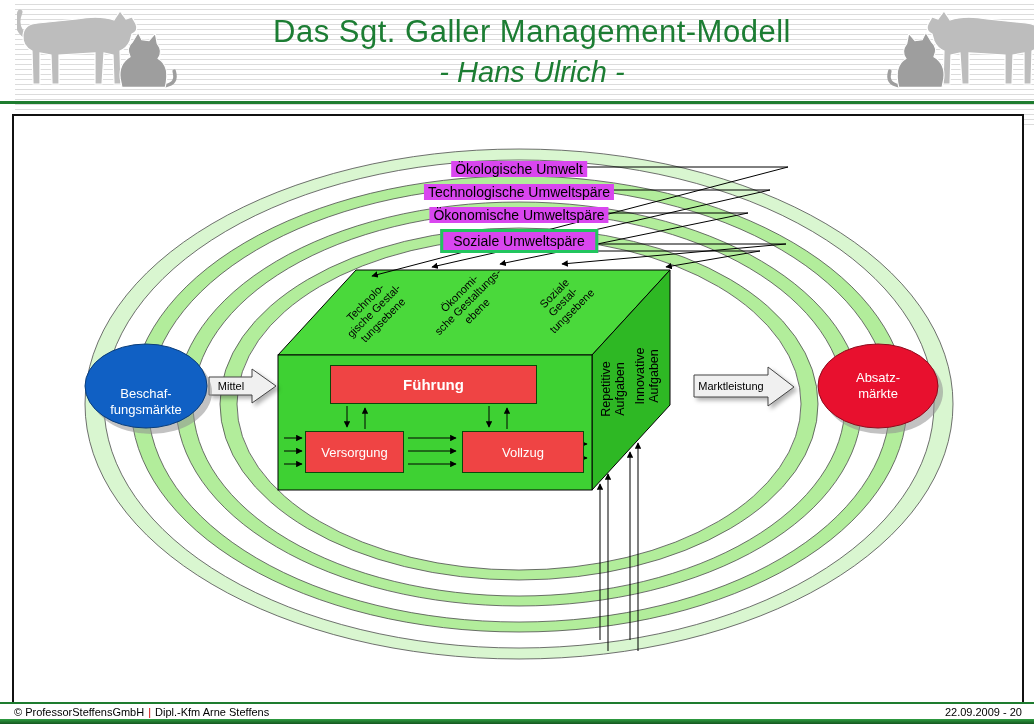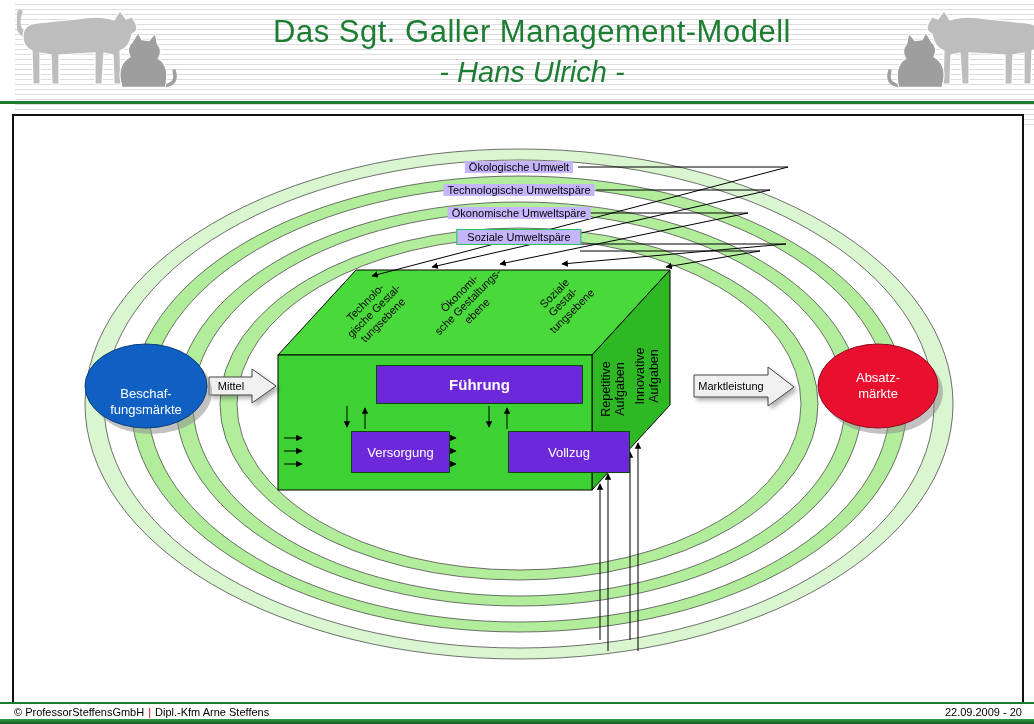--- a/index.html
+++ b/index.html
@@ -18,28 +18,28 @@
   .cats.left{left:2px;}
   .cats.right{right:2px;transform:scaleX(-1);}
 
   
   .main-frame{position:absolute;left:12px;top:114px;width:1008px;height:586px;
               border:2px solid #111;background:#ffffff;}
   .diagram{position:absolute;left:0;top:0;pointer-events:none;}
 
   
   .lbl{position:absolute;color:#000;}
-  .ring-label{font-size:11px;background:#c4b5fd;padding:0 4px;transform:translateX(-50%);white-space:nowrap;text-align:center;}
-  .ring-label.boxed{border:1px solid #22c55e;padding:1px 10px;}
+  .ring-label{font-size:14px;background:#d946ef;padding:0 4px;transform:translateX(-50%);white-space:nowrap;text-align:center;}
+  .ring-label.boxed{border:3px solid #22c55e;padding:1px 10px;}
   .top-label{font-size:11px;line-height:1.12;text-align:center;white-space:pre-line;
              transform:translate(-50%,-50%) rotate(-45deg);}
   .side-label{font-size:12.5px;line-height:1.15;text-align:center;white-space:pre-line;
               transform:translate(-50%,-50%) rotate(-90deg);}
-  .green-box{position:absolute;box-sizing:border-box;background:#6d28d9;border:1px solid #0b4709;
-             color:#ffffff;display:flex;align-items:center;justify-content:center;margin-left:46px;}
+  .green-box{position:absolute;box-sizing:border-box;background:#ef4444;border:1px solid #0b4709;
+             color:#ffffff;display:flex;align-items:center;justify-content:center;}
   .fuehrung{font-size:15px;font-weight:bold;}
   .subbox{font-size:13px;}
   .market-label{white-space:pre-line;text-align:center;color:#ffffff;font-size:13px;line-height:1.25;
                 transform:translate(-50%,-50%);}
   .flow-label{font-size:11px;transform:translate(-50%,-50%);white-space:nowrap;}
   .blockarrow{filter:drop-shadow(3px 3px 2px rgba(0,0,0,0.30));}
 
   
   .footer-rule{position:absolute;left:0;top:702px;width:1034px;height:2px;background:#1e7c2f;}
   .footer-bar{position:absolute;left:0;bottom:0;width:1034px;height:5px;

